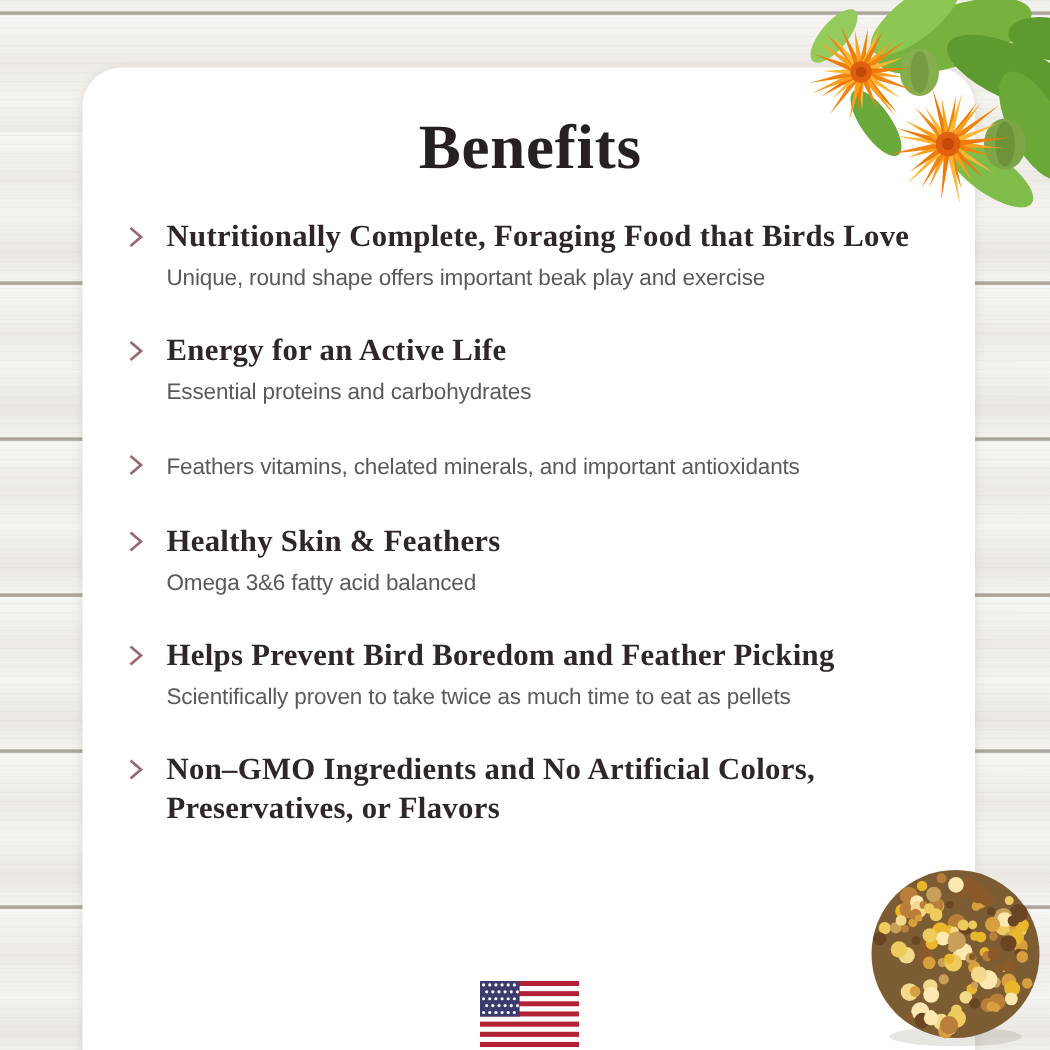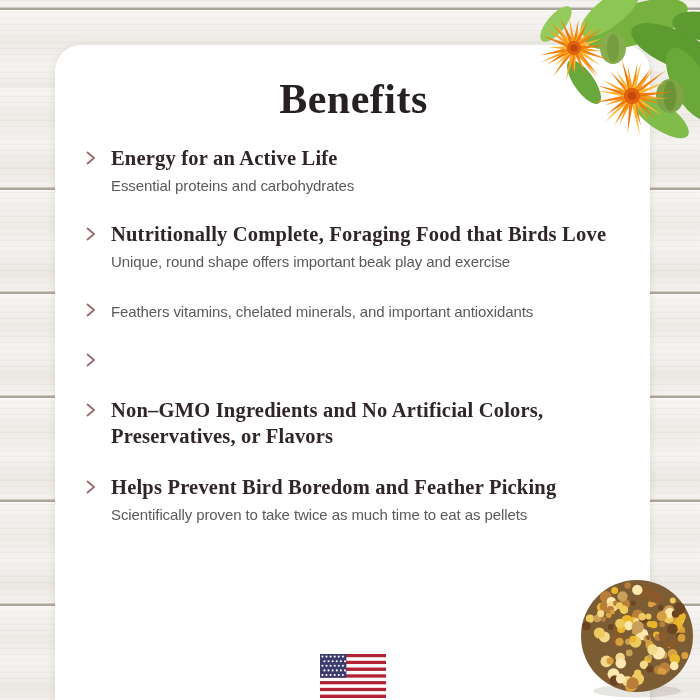--- a/index.html
+++ b/index.html
@@ -66,77 +66,81 @@
 
       <div class="benefits">
 
         <div class="benefit">
           <span class="chev">
             <svg width="11" height="16" viewBox="0 0 11 16">
                 <polyline points="2,2 9,8 2,14" fill="none" stroke="currentColor" stroke-width="1.8"></polyline>
               </svg>
           </span>
           <div class="benefit-texts">
+            <div class="benefit-heading">Nutritionally Complete, Foraging Food that Birds Love</div>
+            <div class="benefit-sub">Unique, round shape offers important beak play and exercise</div>
+          </div>
+        </div>
+
+        <div class="benefit">
+          <span class="chev">
+            <svg width="11" height="16" viewBox="0 0 11 16">
+                <polyline points="2,2 9,8 2,14" fill="none" stroke="currentColor" stroke-width="1.8"></polyline>
+              </svg>
+          </span>
+          <div class="benefit-texts">
             <div class="benefit-heading">Energy for an Active Life</div>
             <div class="benefit-sub">Essential proteins and carbohydrates</div>
           </div>
         </div>
 
         <div class="benefit">
           <span class="chev">
             <svg width="11" height="16" viewBox="0 0 11 16">
                 <polyline points="2,2 9,8 2,14" fill="none" stroke="currentColor" stroke-width="1.8"></polyline>
               </svg>
           </span>
           <div class="benefit-texts">
-            <div class="benefit-heading">Nutritionally Complete, Foraging Food that Birds Love</div>
-            <div class="benefit-sub">Unique, round shape offers important beak play and exercise</div>
-          </div>
-        </div>
-
-        <div class="benefit">
-          <span class="chev">
-            <svg width="11" height="16" viewBox="0 0 11 16">
-                <polyline points="2,2 9,8 2,14" fill="none" stroke="currentColor" stroke-width="1.8"></polyline>
-              </svg>
-          </span>
-          <div class="benefit-texts">
             <div class="benefit-sub">Feathers vitamins, chelated minerals, and important antioxidants</div>
           </div>
         </div>
 
         <div class="benefit">
           <span class="chev">
             <svg width="11" height="16" viewBox="0 0 11 16">
                 <polyline points="2,2 9,8 2,14" fill="none" stroke="currentColor" stroke-width="1.8"></polyline>
               </svg>
           </span>
-        </div>
-
-        <div class="benefit">
-          <span class="chev">
-            <svg width="11" height="16" viewBox="0 0 11 16">
-                <polyline points="2,2 9,8 2,14" fill="none" stroke="currentColor" stroke-width="1.8"></polyline>
-              </svg>
-          </span>
-          <div class="benefit-texts">
-            <div class="benefit-heading">Non–GMO Ingredients and No Artificial Colors, Preservatives, or Flavors</div>
-
+          <div class="benefit-texts">
+            <div class="benefit-heading">Healthy Skin &amp; Feathers</div>
+            <div class="benefit-sub">Omega 3&amp;6 fatty acid balanced</div>
           </div>
         </div>
 
         <div class="benefit">
           <span class="chev">
             <svg width="11" height="16" viewBox="0 0 11 16">
                 <polyline points="2,2 9,8 2,14" fill="none" stroke="currentColor" stroke-width="1.8"></polyline>
               </svg>
           </span>
           <div class="benefit-texts">
             <div class="benefit-heading">Helps Prevent Bird Boredom and Feather Picking</div>
             <div class="benefit-sub">Scientifically proven to take twice as much time to eat as pellets</div>
+          </div>
+        </div>
+
+        <div class="benefit">
+          <span class="chev">
+            <svg width="11" height="16" viewBox="0 0 11 16">
+                <polyline points="2,2 9,8 2,14" fill="none" stroke="currentColor" stroke-width="1.8"></polyline>
+              </svg>
+          </span>
+          <div class="benefit-texts">
+            <div class="benefit-heading">Non–GMO Ingredients and No Artificial Colors, Preservatives, or Flavors</div>
+
           </div>
         </div>
 
       </div>
     </div>
 
     <div class="made-in">
       <svg width="66" height="44" viewBox="0 0 66 44">
         <g id="flag-stripes">
             <rect x="0" y="0.00" width="66" height="3.58" fill="#B22234"></rect>

